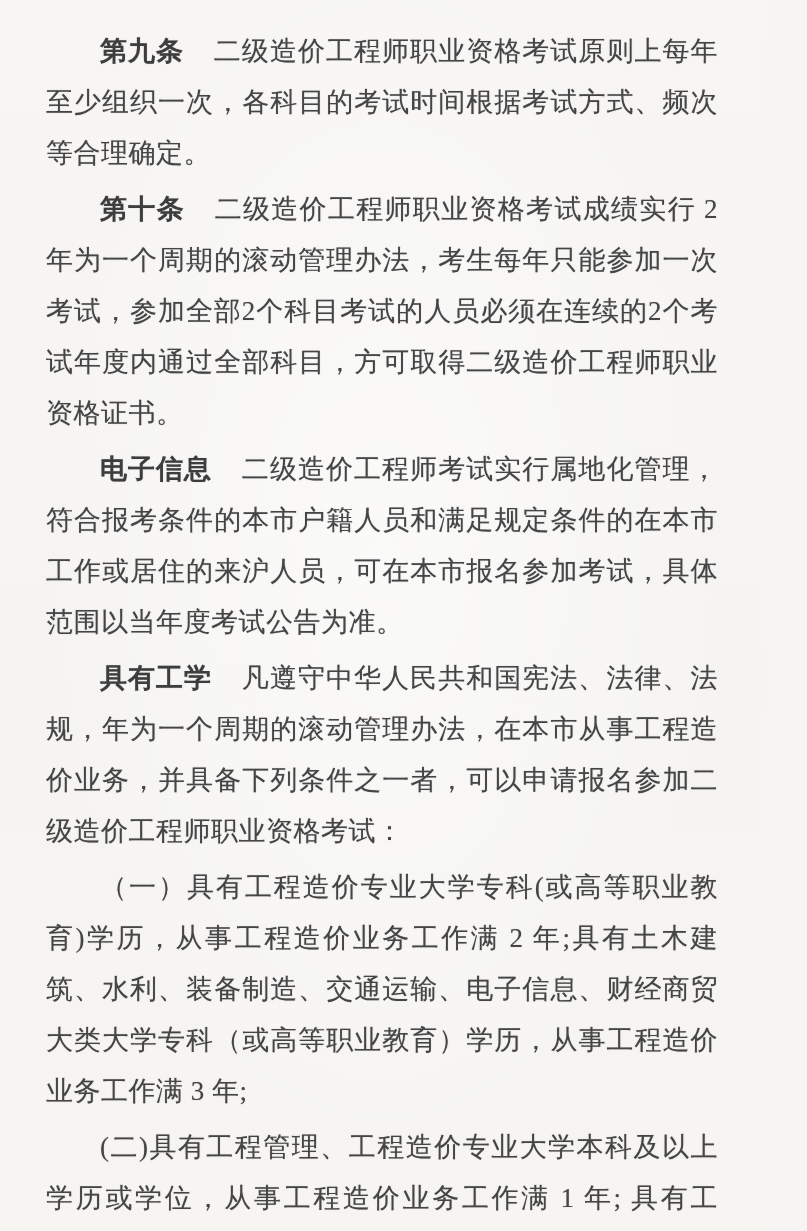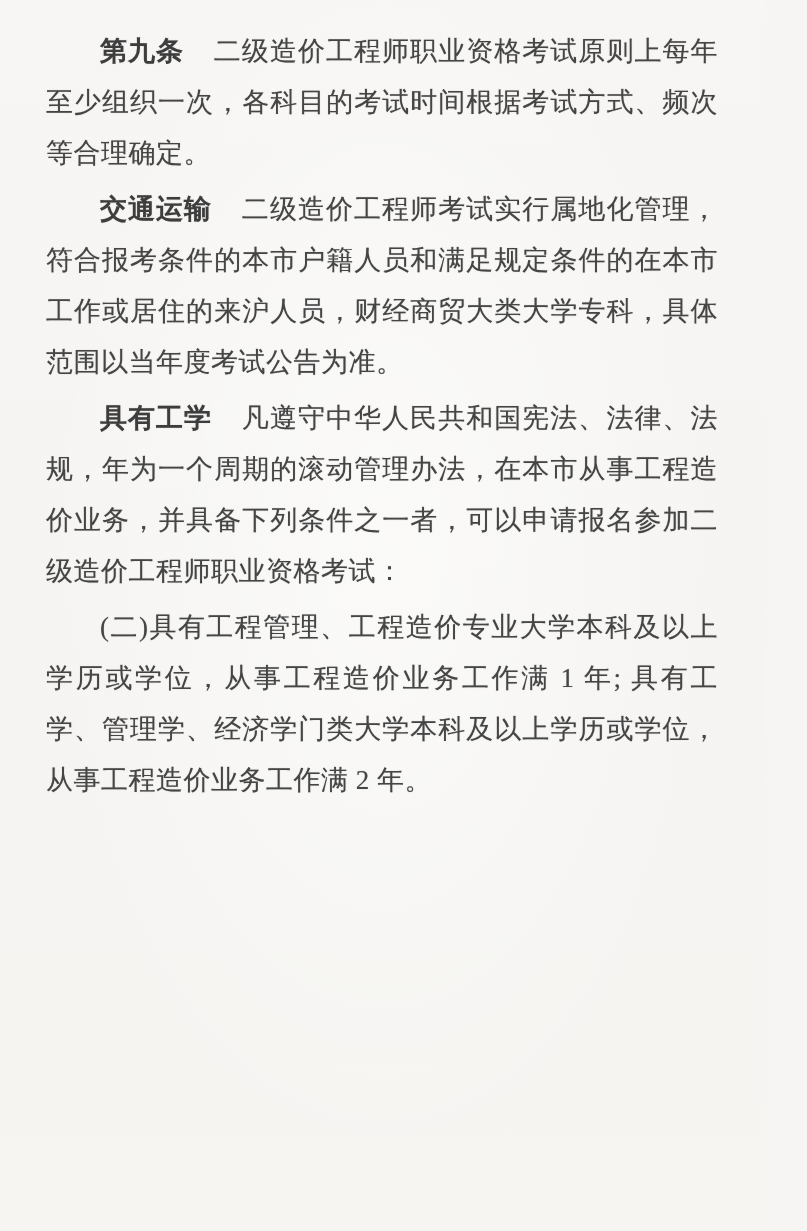--- a/index.html
+++ b/index.html
@@ -43,23 +43,25 @@
   }
 </style>
 </head>
 <body style="--page-bg: #f6f5f3; --ink: #454545;">
 
 <div class="scan-page">
   <div class="doc-text">
 
     <p class="para"><b class="art-num">第九条</b><span>二级造价工程师职业资格考试原则上每年至少组织一次，各科目的考试时间根据考试方式、频次等合理确定。</span></p>
 
+    <p class="para"><b class="art-num">第十条</b><span>二级造价工程师职业资格考试成绩实行 2 年为一个周期的滚动管理办法，考生每年只能参加一次考试，参加全部2个科目考试的人员必须在连续的2个考试年度内通过全部科目，方可取得二级造价工程师职业资格证书。</span></p>
 
-    <p class="para"><b class="art-num">交通运输</b><span>二级造价工程师考试实行属地化管理，符合报考条件的本市户籍人员和满足规定条件的在本市工作或居住的来沪人员，财经商贸大类大学专科，具体范围以当年度考试公告为准。</span></p>
+    <p class="para"><b class="art-num">电子信息</b><span>二级造价工程师考试实行属地化管理，符合报考条件的本市户籍人员和满足规定条件的在本市工作或居住的来沪人员，可在本市报名参加考试，具体范围以当年度考试公告为准。</span></p>
 
     <p class="para"><b class="art-num">具有工学</b><span>凡遵守中华人民共和国宪法、法律、法规，年为一个周期的滚动管理办法，在本市从事工程造价业务，并具备下列条件之一者，可以申请报名参加二级造价工程师职业资格考试：</span></p>
 
+    <p class="para"><span>（一）具有工程造价专业大学专科(或高等职业教育)学历，从事工程造价业务工作满 2 年;具有土木建筑、水利、装备制造、交通运输、电子信息、财经商贸大类大学专科（或高等职业教育）学历，从事工程造价业务工作满 3 年;</span></p>
 
     <p class="para"><span>(二)具有工程管理、工程造价专业大学本科及以上学历或学位，从事工程造价业务工作满 1 年; 具有工学、管理学、经济学门类大学本科及以上学历或学位，从事工程造价业务工作满 2 年。</span></p>
 
   </div>
 
 </div>
 
 </body></html>

